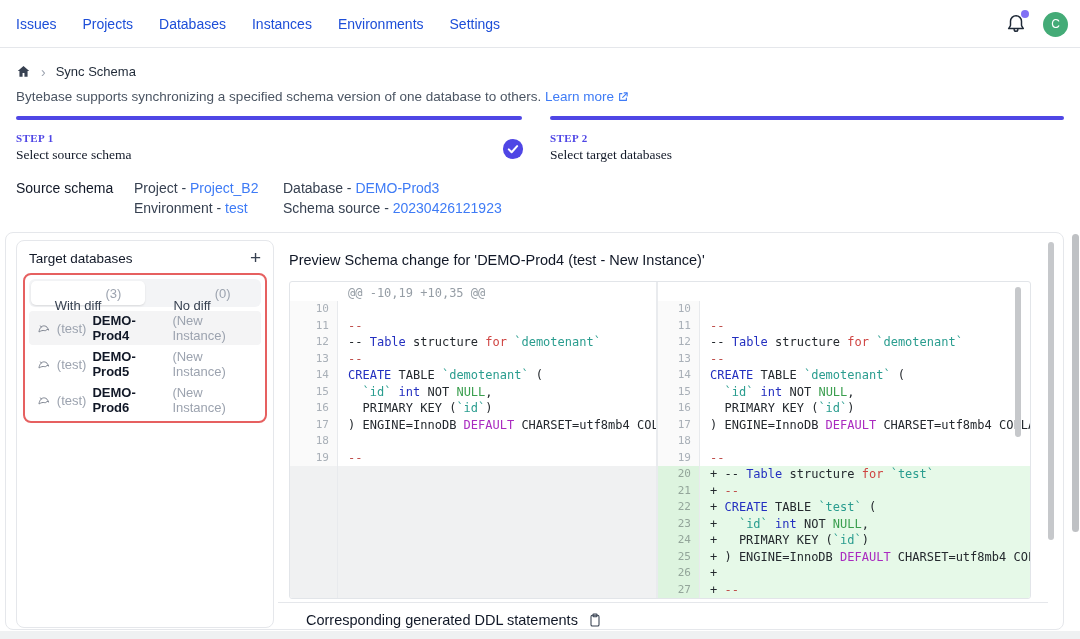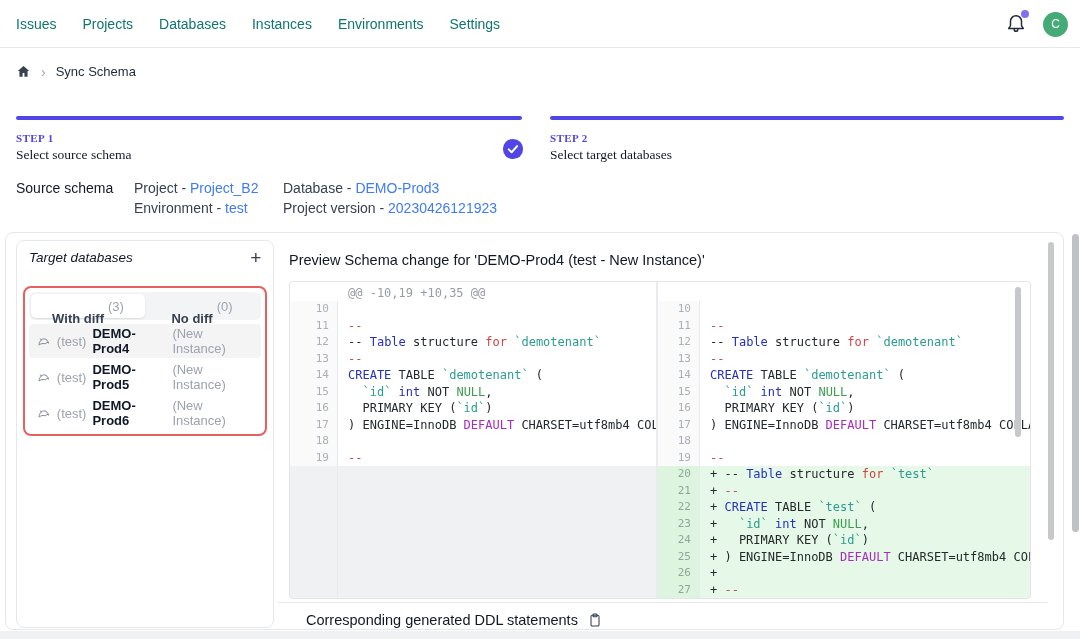--- a/index.html
+++ b/index.html
@@ -3,21 +3,21 @@
 <meta charset="utf-8">
 <style>
   * { box-sizing: border-box; margin: 0; padding: 0; }
   html,body { width:1080px; height:639px; }
   body { font-family:"Liberation Sans", sans-serif; background:#fff; color:#111827; overflow:hidden; }
   .stage { position:relative; width:1080px; height:639px; overflow:hidden; background:#fff; }
 
   
   .topnav { position:absolute; top:0; left:0; width:1080px; height:48px; border-bottom:1px solid #e5e7eb; display:flex; align-items:center; padding:0 16px; background:#fff; }
   .nav-items { display:flex; gap:26px; }
-  .nav-item { font-size:14px; color:#0f766e; cursor:pointer; }
+  .nav-item { font-size:14px; color:#1d4ed8; cursor:pointer; }
   .topnav-right { position:absolute; right:12px; top:0; height:48px; display:flex; align-items:center; gap:16px; }
   .bell-wrap { position:relative; width:22px; height:22px; }
   .notif-dot { position:absolute; top:-3px; right:-2px; width:8px; height:8px; border-radius:50%; background:#8170f5; }
   .avatar { width:25px; height:25px; border-radius:50%; background:#44ab77; color:#fff; font-size:12px; display:flex; align-items:center; justify-content:center; }
 
   
   .crumbs { position:absolute; left:16px; top:64px; display:flex; align-items:center; gap:10px; }
   .crumb-sep { color:#9ca3af; font-size:14px; line-height:1; }
   .crumb-page { font-size:13px; color:#1f2937; }
   .intro { position:absolute; left:16px; top:89px; font-size:13.5px; color:#4b5563; }
@@ -35,27 +35,27 @@
   .check-circle { position:absolute; left:502px; top:138px; width:22px; height:22px; }
 
   
   .src-label { position:absolute; left:16px; top:180px; font-size:14px; color:#111827; }
   .src-grid { position:absolute; left:134px; top:180px; display:grid; grid-template-columns:149px auto; row-gap:4px; font-size:14px; color:#374151; }
   .src-grid a { color:#3e7bf6; text-decoration:none; }
 
   
   .main-card { position:absolute; left:5px; top:232px; width:1059px; height:398px; border:1px solid #e5e7eb; border-radius:8px; background:#fff; }
   .left-panel { position:absolute; left:16px; top:240px; width:258px; height:388px; border:1px solid #e5e7eb; border-radius:8px; background:#fff; }
-  .lp-header { display:flex; align-items:flex-start; justify-content:space-between; padding:9px 12px 20px 12px;font-style:italic; }
+  .lp-header { display:flex; align-items:flex-end; justify-content:space-between; padding:9px 12px 7px 12px; }
   .lp-title { font-size:13.5px; font-weight:500; color:#111827; }
   .plus-btn { font-size:19px; font-weight:300; color:#374151; line-height:16px; cursor:pointer; }
   .red-box { margin:0 6px; border:2px solid #e66060; border-radius:8px; padding:4px; }
   .tabs { height:28px; background:#f3f4f6; border-radius:6px; display:flex; padding:2px; }
   .tab { flex:1; display:flex; align-items:center; justify-content:center; gap:4px; font-size:13px; border-radius:5px; cursor:pointer; }
-  .tab .t-label { color:#374151; font-weight:700;margin-top:24px; }
+  .tab .t-label { color:#374151; font-weight:400;margin-top:24px; }
   .tab .t-count { color:#9ca3af; }
   .tab.active { background:#fff; box-shadow:0 1px 2px rgba(0,0,0,.10); }
   .db-list { margin-top:4px; }
   .db-item { height:34px; display:flex; align-items:center; gap:6px; padding:0 8px; border-radius:4px; font-size:13px; cursor:pointer; margin-top:2px; }
   .db-item.selected { background:#f4f4f5; }
   .db-env, .db-suffix { color:#9ca3af; }
   .db-name { color:#111827; font-weight:700; }
 
   
   .preview-title { position:absolute; left:289px; top:252px; font-size:14.5px; color:#111827; }
@@ -124,20 +124,28 @@
   </div>
 
   <div class="crumbs">
     <svg width="15" height="15" viewBox="0 0 24 24" fill="#374151">
       <path d="M12 3.2 2.8 11h2.7v9.5h5v-6h3v6h5V11h2.7L12 3.2z"></path>
     </svg>
     <span class="crumb-sep">›</span>
     <span class="crumb-page">Sync Schema</span>
   </div>
 
+  <div class="intro">
+    <span>Bytebase supports synchronizing a specified schema version of one database to others.</span>
+    <a href="#"><span>Learn more</span><span class="ext-icon"><svg width="12" height="12" viewBox="0 0 16 16" fill="none" stroke="#3e7bf6" stroke-width="1.5" stroke-linecap="round" stroke-linejoin="round">
+            <path d="M6.5 3.5h-3v9h9v-3"></path>
+            <path d="M9.5 2.5h4v4"></path>
+            <path d="M13.3 2.7 7.6 8.4"></path>
+          </svg></span></a>
+  </div>
 
   <div class="bar bar1"></div>
   <div class="bar bar2"></div>
   <div class="step-block s1">
     <div class="step-eyebrow">STEP 1</div>
     <div class="step-label">Select source schema</div>
   </div>
   <div class="check-circle">
     <svg width="22" height="22" viewBox="0 0 24 24">
         <circle cx="12" cy="12" r="11" fill="#4f46e5"></circle>
@@ -147,21 +155,21 @@
   <div class="step-block s2">
     <div class="step-eyebrow">STEP 2</div>
     <div class="step-label">Select target databases</div>
   </div>
 
   <div class="src-label">Source schema</div>
   <div class="src-grid">
     <div><span>Project - </span><a href="#">Project_B2</a></div>
     <div><span>Database - </span><a href="#">DEMO-Prod3</a></div>
     <div><span>Environment - </span><a href="#">test</a></div>
-    <div><span>Project version - </span><a href="#">20230426121923</a></div>
+    <div><span>Schema source - </span><a href="#">20230426121923</a></div>
   </div>
 
   <div class="main-card"></div>
 
   <div class="left-panel">
     <div class="lp-header">
       <span class="lp-title">Target databases</span>
       <span class="plus-btn">+</span>
     </div>
     <div class="red-box">

